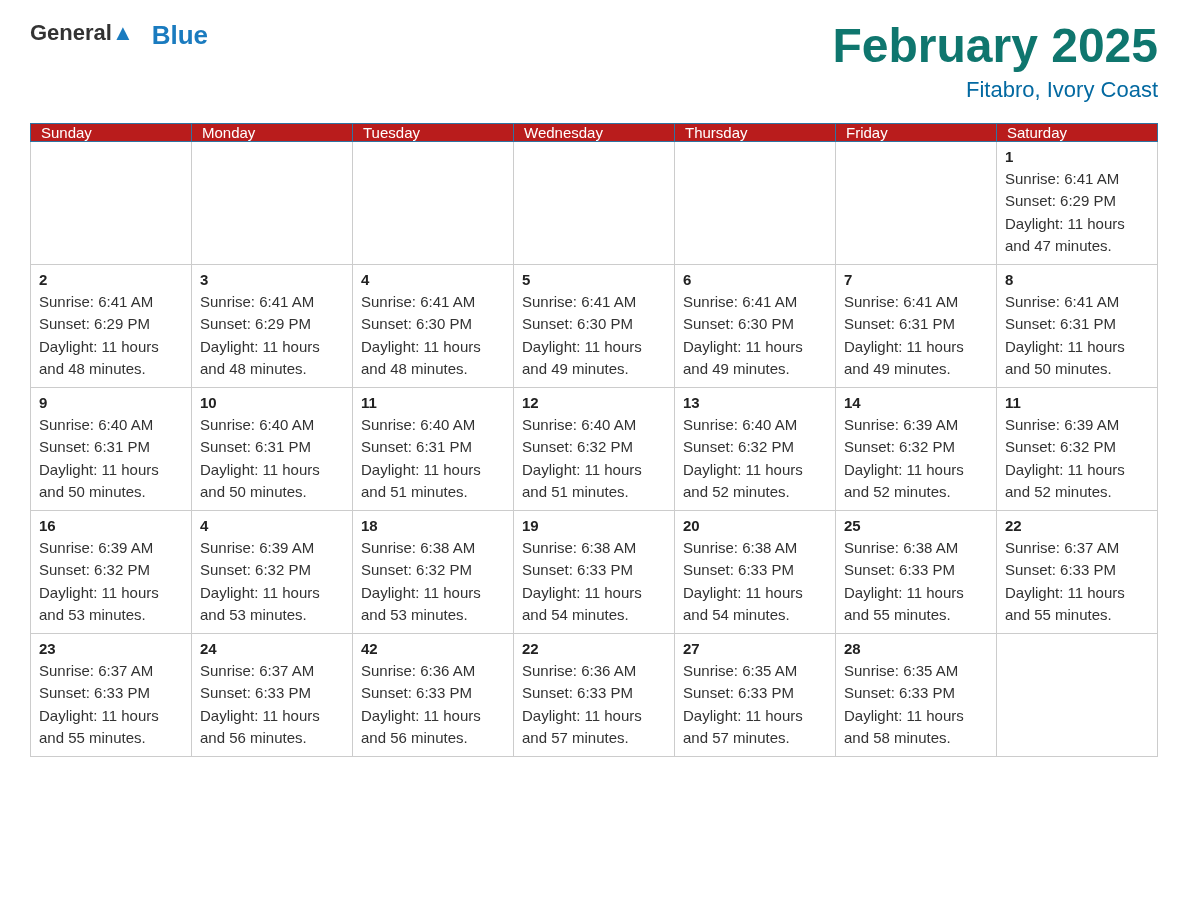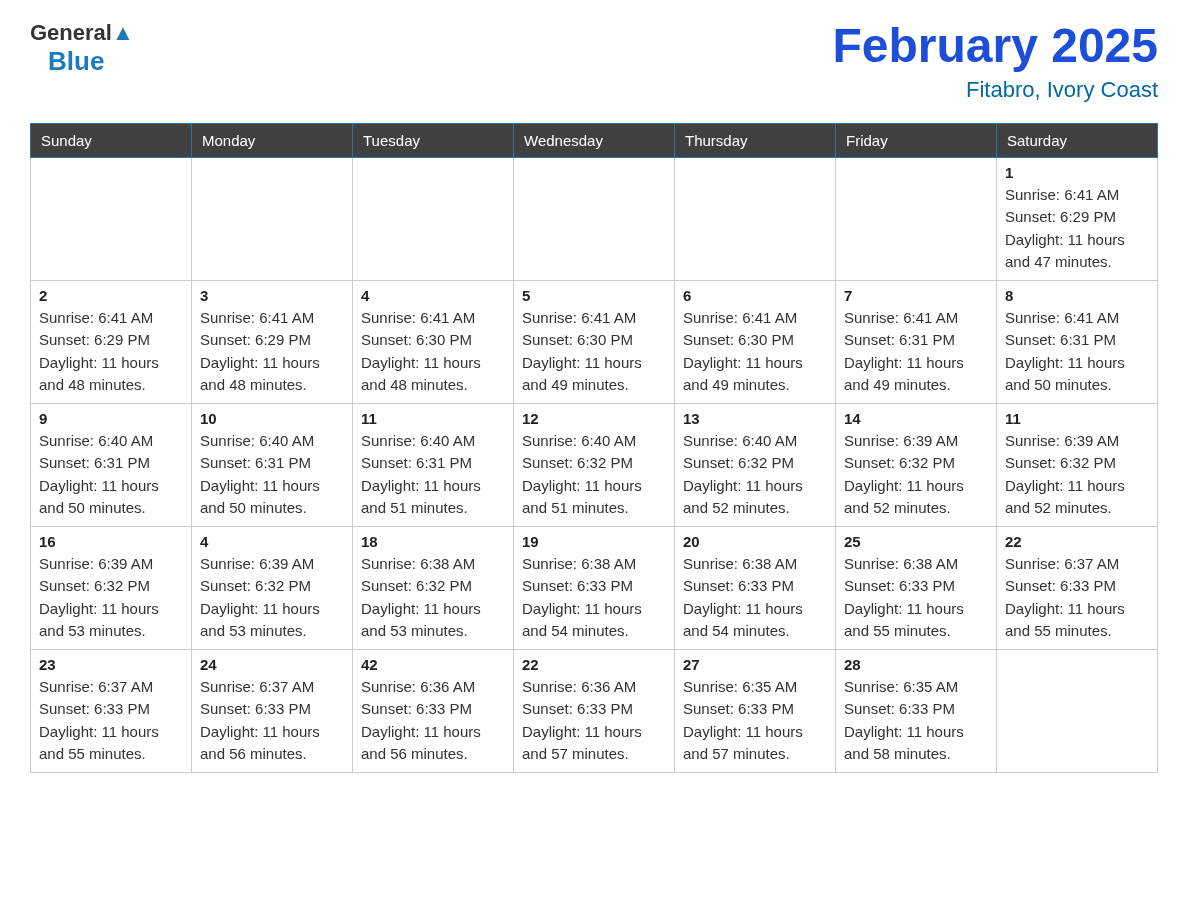--- a/index.html
+++ b/index.html
@@ -11,21 +11,20 @@
       min-height: 918px;
     }
     .header {
       display: flex;
       justify-content: space-between;
       align-items: flex-start;
       margin-bottom: 20px;
     }
     .logo {
       display: flex;
-      flex-direction: column;
       align-items: flex-start;
     }
     .logo-general {
       font-size: 22px;
       font-weight: bold;
       color: #333;
     }
     .logo-general span {
       color: #1a7bbf;
     }
@@ -38,38 +37,38 @@
     .logo-line1 {
       display: flex;
       align-items: center;
     }
     .title-block {
       text-align: right;
     }
     .month-year {
       font-size: 48px;
       font-weight: bold;
-      color: #1d4ed8;
+      color: #0f766e;
       line-height: 1.1;
     }
     .location {
       font-size: 22px;
       color: #0369a1;
       margin-top: 4px;
     }
     .calendar {
       width: 100%;
       border-collapse: collapse;
     }
     .calendar th {
-      background-color: #404040;
+      background-color: #b91c1c;
       color: #fff;
       font-size: 15px;
       font-weight: normal;
-      padding: 8px 10px;
+      padding: 0 10px;
       text-align: left;
       border: 1px solid #2e74a3;
     }
     .calendar td {
       border: 1px solid #ccc;
       vertical-align: top;
       padding: 6px 8px;
       width: 14.28%;
       min-height: 100px;
       font-size: 13px;

